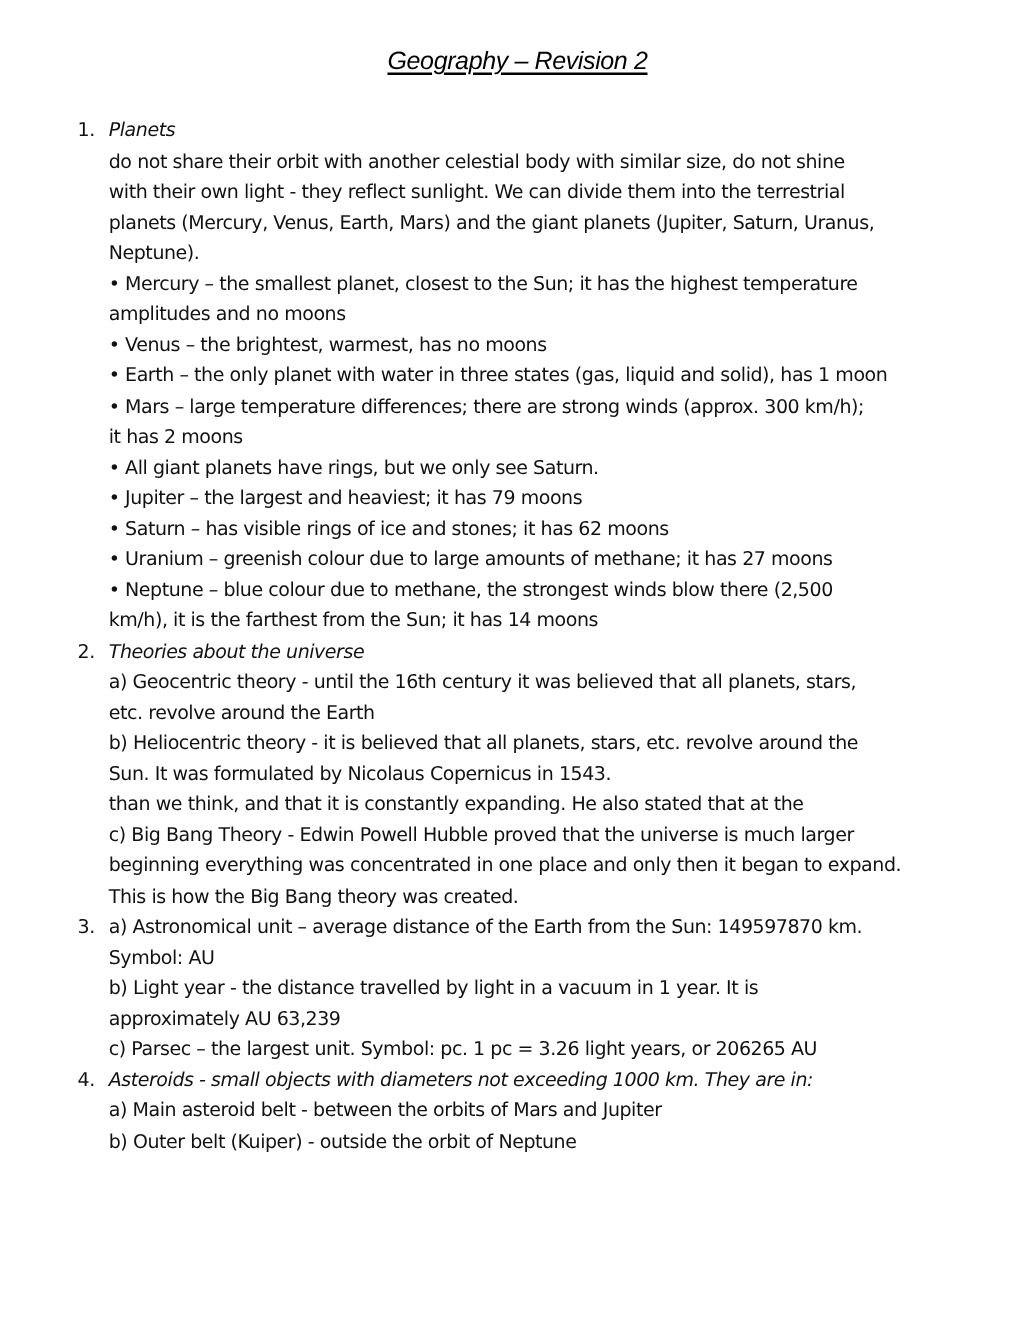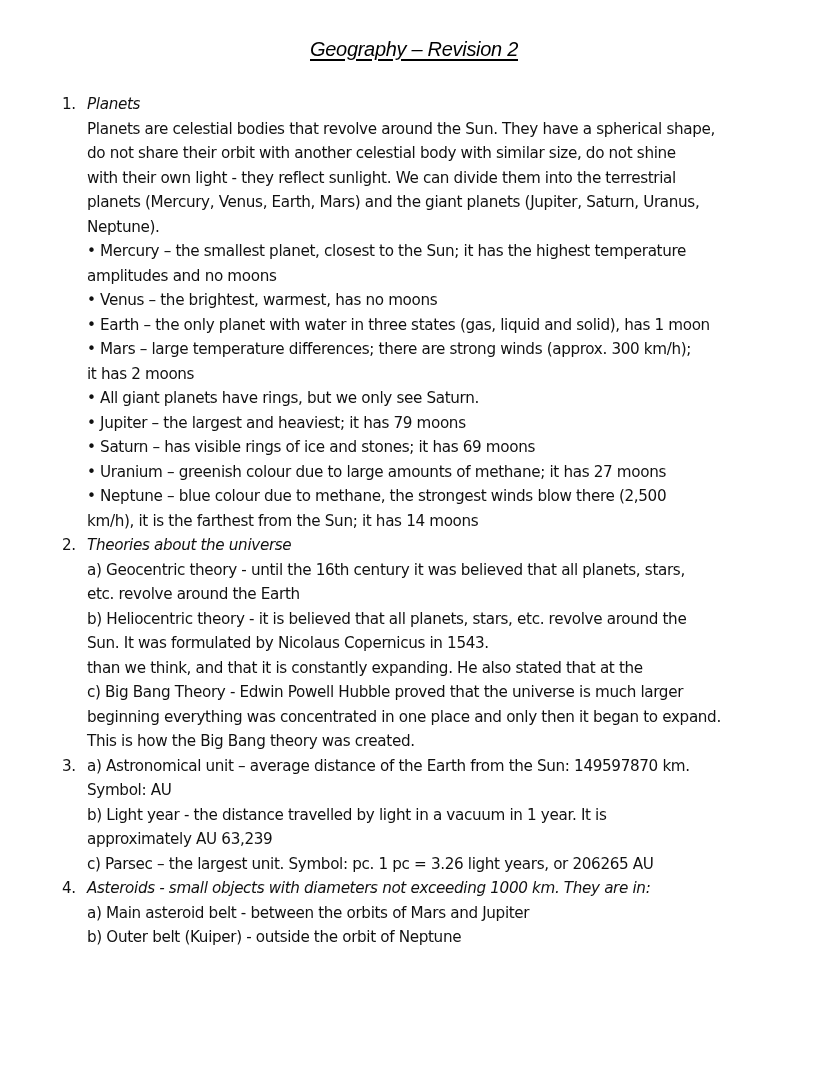--- a/index.html
+++ b/index.html
@@ -25,34 +25,33 @@
 <body>
 
 <div class="page">
   <div class="title">Geography – Revision 2</div>
 
   <div class="body">
 
     <div class="section">
       <span class="num">1.</span>
       <div class="head">Planets</div>
-      <div class="line">Planets are celestial bodies that revolve around the Sun. They have a spherical shape,</div>
       <div class="line">do not share their orbit with another celestial body with similar size, do not shine</div>
       <div class="line">with their own light - they reflect sunlight. We can divide them into the terrestrial</div>
       <div class="line">planets (Mercury, Venus, Earth, Mars) and the giant planets (Jupiter, Saturn, Uranus,</div>
       <div class="line">Neptune).</div>
       <div class="line">• Mercury – the smallest planet, closest to the Sun; it has the highest temperature</div>
       <div class="line">amplitudes and no moons</div>
       <div class="line">• Venus – the brightest, warmest, has no moons</div>
       <div class="line">• Earth – the only planet with water in three states (gas, liquid and solid), has 1 moon</div>
       <div class="line">• Mars – large temperature differences; there are strong winds (approx. 300 km/h);</div>
       <div class="line">it has 2 moons</div>
       <div class="line">• All giant planets have rings, but we only see Saturn.</div>
       <div class="line">• Jupiter – the largest and heaviest; it has 79 moons</div>
-      <div class="line">• Saturn – has visible rings of ice and stones; it has 69 moons</div>
+      <div class="line">• Saturn – has visible rings of ice and stones; it has 62 moons</div>
       <div class="line">• Uranium – greenish colour due to large amounts of methane; it has 27 moons</div>
       <div class="line">• Neptune – blue colour due to methane, the strongest winds blow there (2,500</div>
       <div class="line">km/h), it is the farthest from the Sun; it has 14 moons</div>
     </div>
 
     <div class="section">
       <span class="num">2.</span>
       <div class="head">Theories about the universe</div>
       <div class="line">a) Geocentric theory - until the 16th century it was believed that all planets, stars,</div>
       <div class="line">etc. revolve around the Earth</div>

